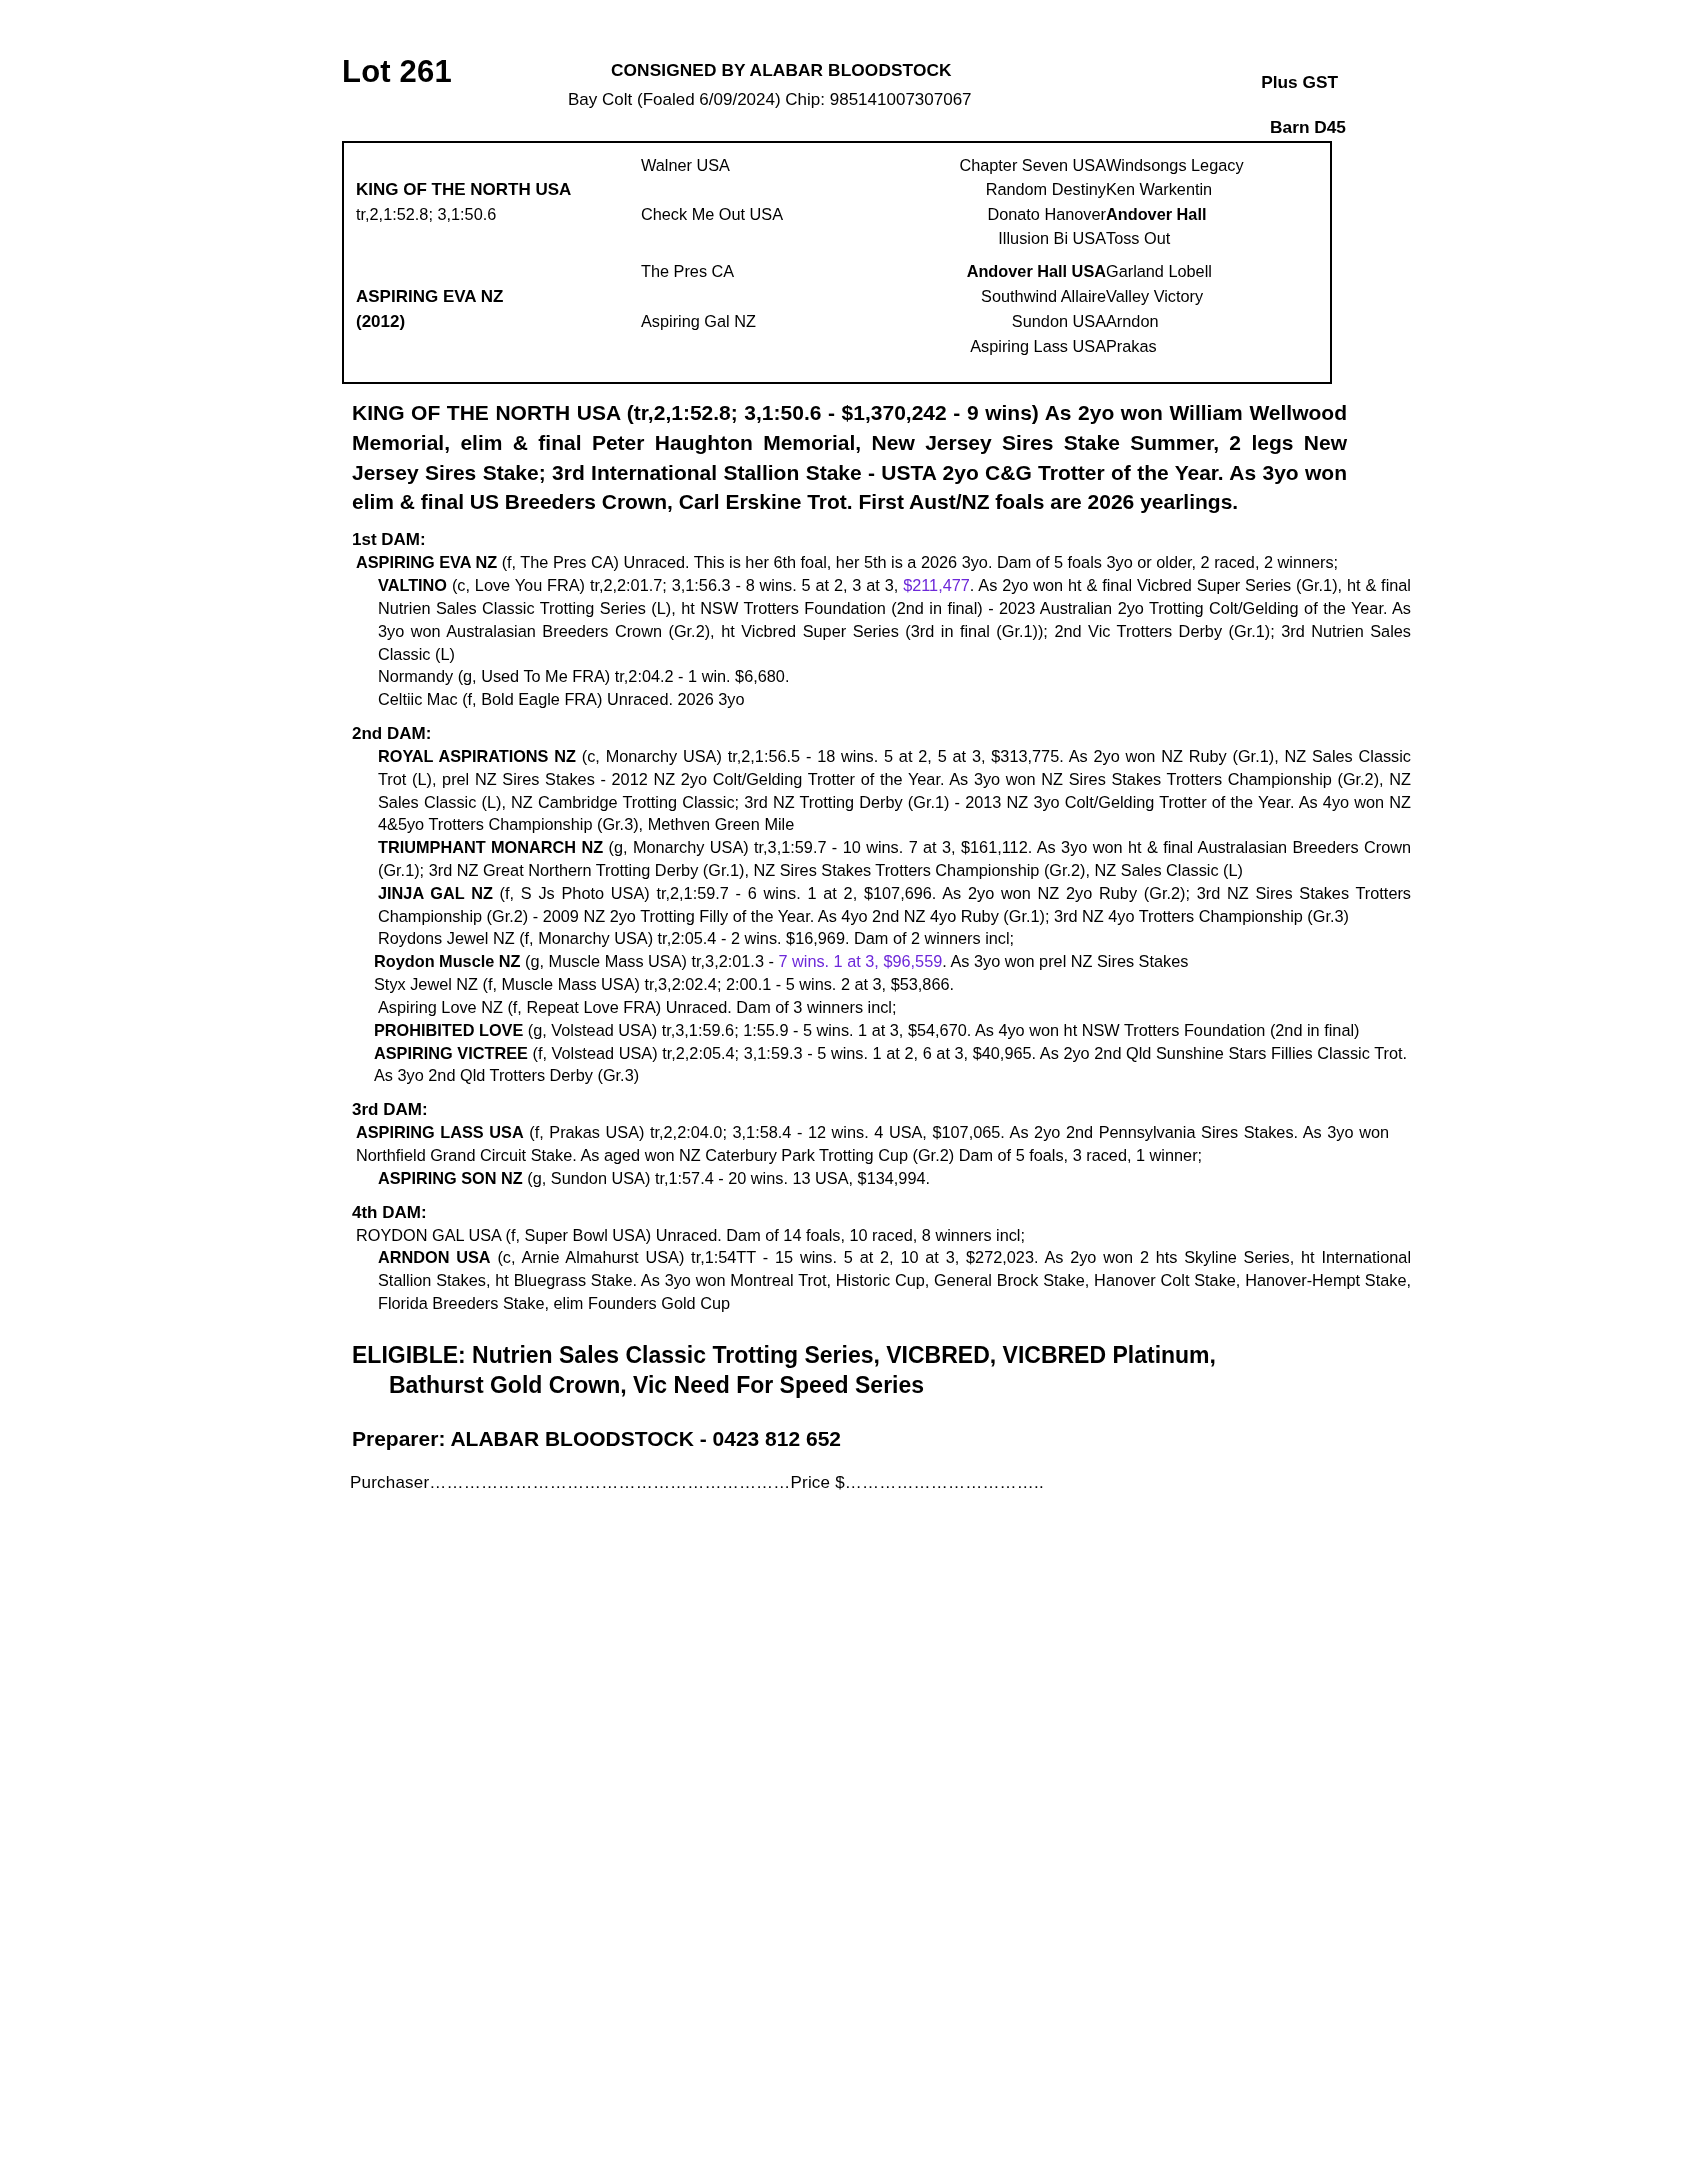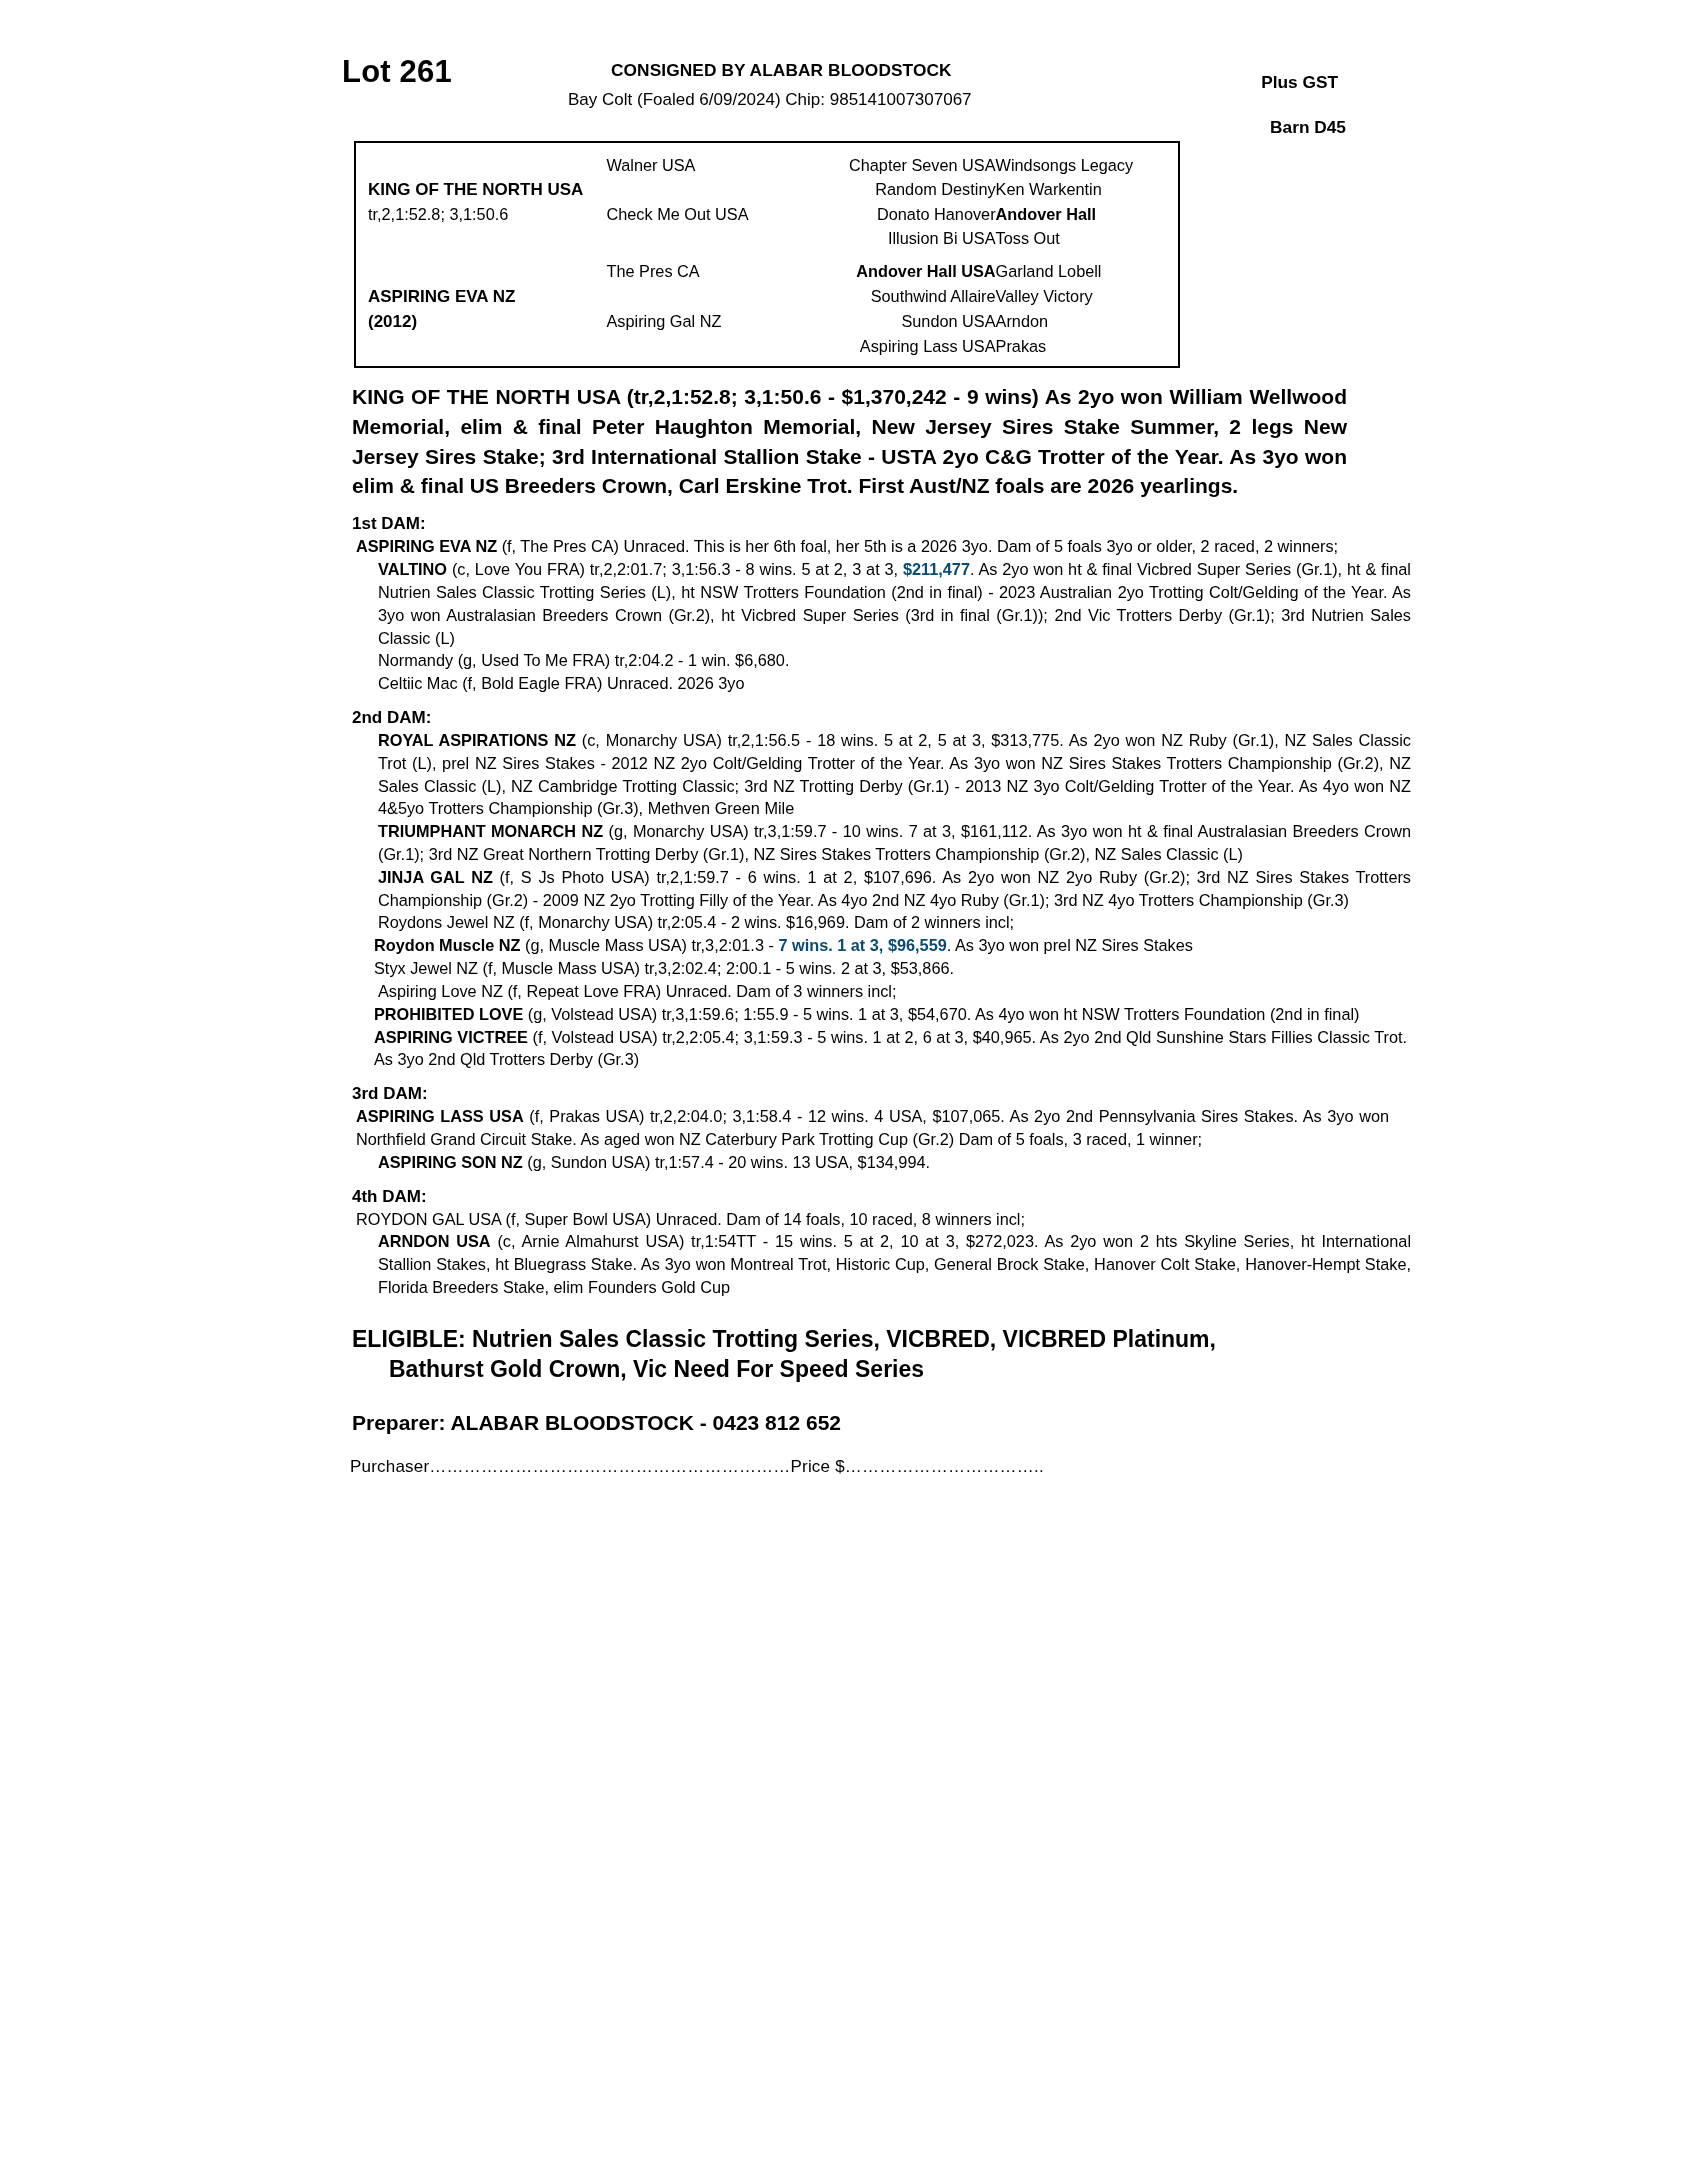--- a/index.html
+++ b/index.html
@@ -57,24 +57,24 @@
   .barn {
     position: absolute;
     right: 40px;
     top: 71px;
     font-size: 17.3px;
     font-weight: bold;
   }
   
   .ped-box {
     border: 2px solid #000;
-    width: 826px;
-    margin-left: 12px;
+    width: 990px;
+    margin-left: 0;
     box-sizing: border-box;
-    padding: 10px 0 8px 0;
+    padding: 10px 0 24px 0;
   }
   .ped-row {
     display: flex;
     line-height: 1.48;
     font-size: 16.3px;
   }
   .c1 { width: 297px; padding-left: 12px; box-sizing: border-box; }
   .c2 { width: 259px; }
   .c3 { width: 206px; text-align: right; }
   .c4 { width: 218px; }
@@ -104,21 +104,21 @@
     text-align: justify;
     line-height: 1.40;
     width: 995px;
   }
   .lvl0 { margin-left: 14px; text-indent: 0; padding-left: 38px; }
   .lvl0 > .txt { display: block; margin-left: -38px; }
   .lvl1 { margin-left: 36px; padding-left: 38px; }
   .lvl1 > .txt { display: block; margin-left: -38px; }
   .lvl2 { margin-left: 32px; padding-left: 38px; }
   .lvl2 > .txt { display: block; margin-left: -38px; }
-  .red { color: #0c4a6e; font-weight: bold; }
+  .red { color: #6d28d9; font-weight: normal; }
   
   .eligible {
     font-size: 23px;
     font-weight: bold;
     margin: 26px 0 0 10px;
     line-height: 1.30;
     width: 1000px;
   }
   .eligible .l2 { display: block; margin-left: 37px; }
   .preparer {

